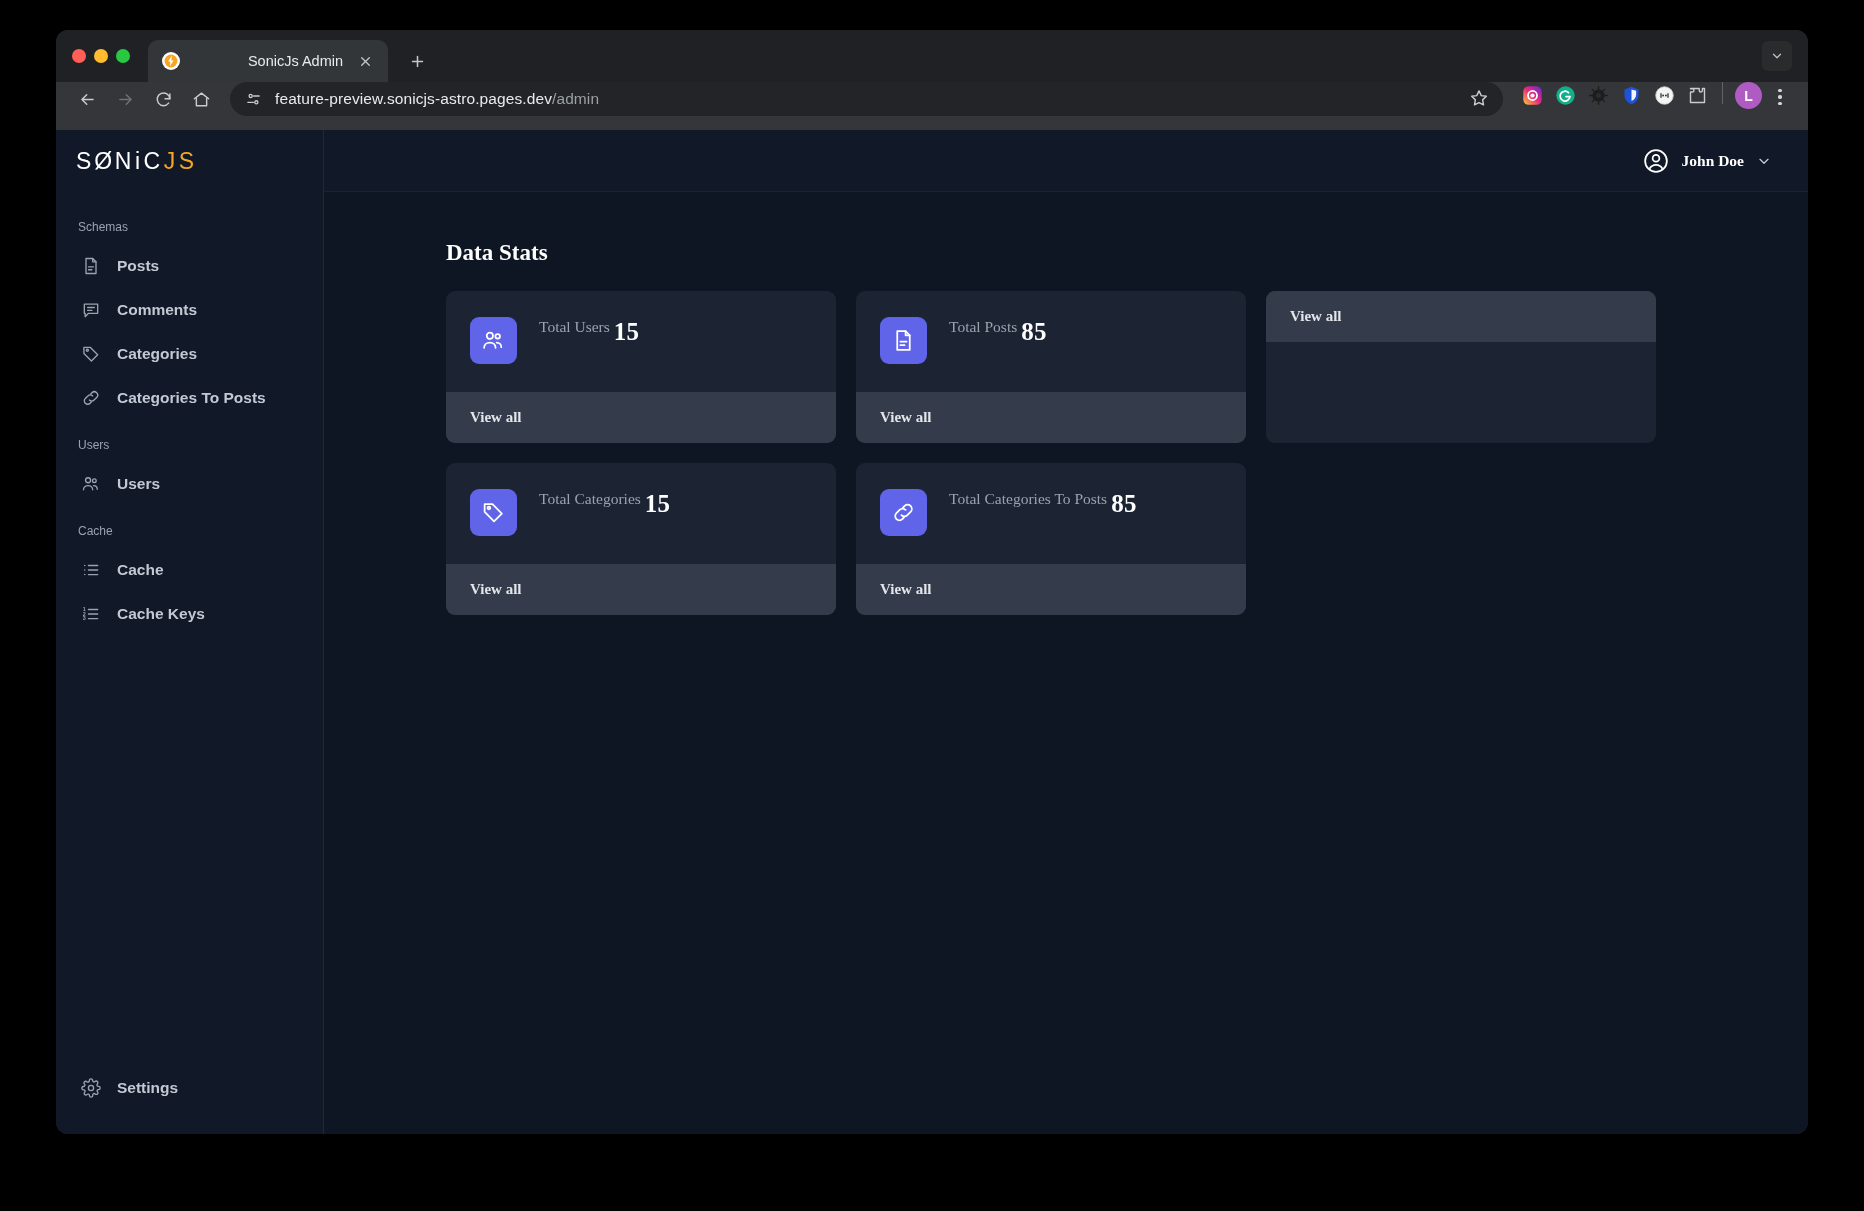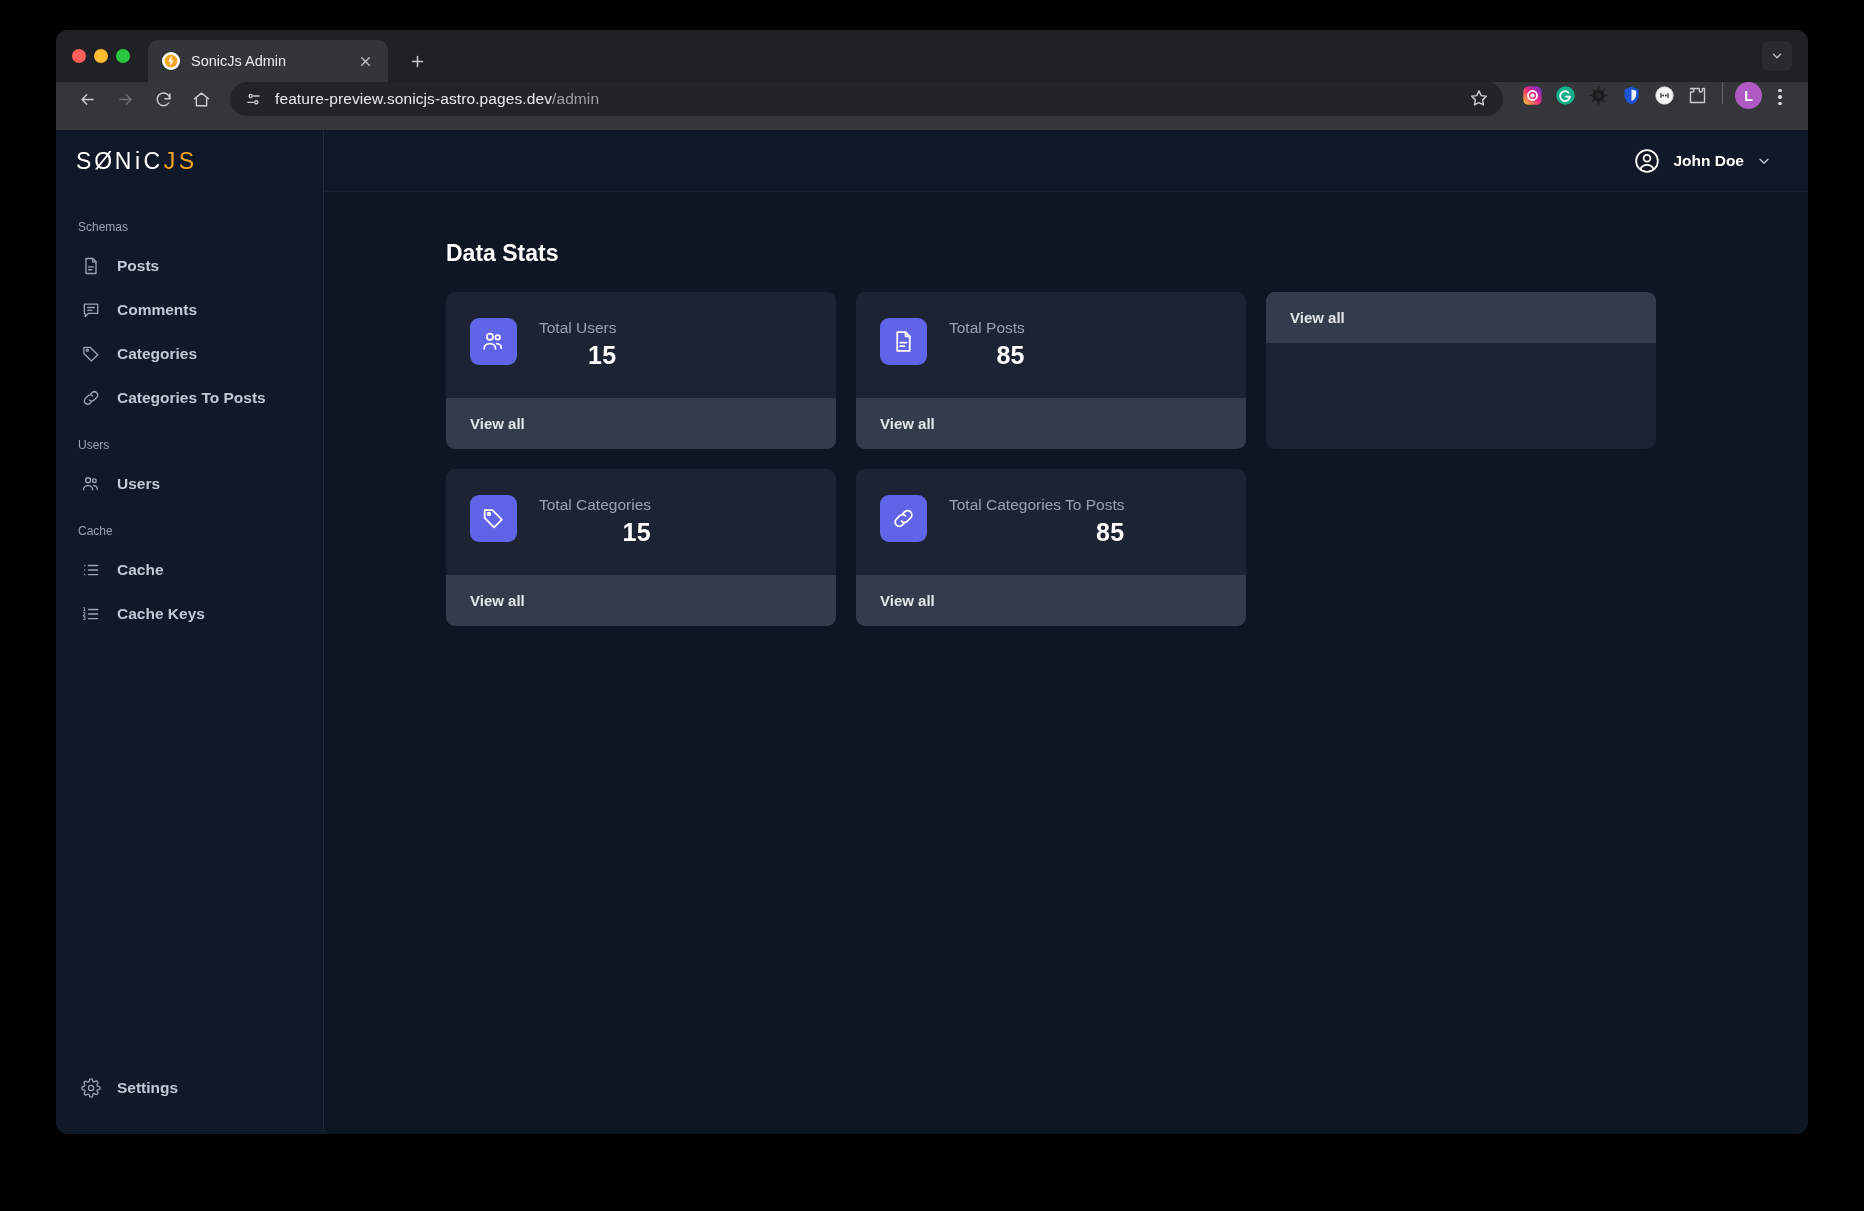--- a/index.html
+++ b/index.html
@@ -58,20 +58,21 @@
     border-radius: 50%;
     background: #fff;
     display: flex; align-items: center; justify-content: center;
     flex: 0 0 18px;
   }
   .tab-title {
     font-size: 14.5px;
     color: #e8eaed;
     white-space: nowrap;
     flex: 1;
+    text-align: right;
   }
   .tab-close {
     width: 22px; height: 22px;
     display: flex; align-items: center; justify-content: center;
     border-radius: 50%;
     color: #c4c7c5;
   }
   .new-tab {
     width: 34px; height: 34px;
     margin-left: 12px; margin-bottom: 4px;
@@ -217,20 +218,21 @@
   .sidebar-footer {
     padding: 0 0 24px 0;
   }
 
   
   .main {
     flex: 1;
     display: flex; flex-direction: column;
     background: #0f1623;
     min-width: 0;
+    font-family: Liberation Serif, serif;
   }
   .topbar {
     height: 62px;
     flex: 0 0 62px;
     display: flex; align-items: center; justify-content: flex-end;
     padding-right: 36px;
     gap: 12px;
     background: #111827;
     border-bottom: 1px solid #1a2335;
   }
@@ -260,21 +262,21 @@
     display: flex; align-items: flex-start; gap: 22px;
   }
   .card-icon {
     width: 47px; height: 47px;
     border-radius: 9px;
     background: #6064e8;
     display: flex; align-items: center; justify-content: center;
     color: #ffffff;
     flex: 0 0 47px;
   }
-  .card-text { display: flex; flex-direction: column; gap: 4px; padding-top: 1px; align-items: flex-end; }
+  .card-text { display: flex; gap: 4px; padding-top: 1px; }
   .card-label { font-size: 15.5px; color: #9aa2ad; }
   .card-value { font-size: 25px; font-weight: bold; color: #ffffff; letter-spacing: 0.3px; }
   .card-footer {
     background: #343c4c;
     padding: 17px 24px;
     font-size: 15px;
     font-weight: bold;
     color: #e3e6ea;
   }
 </style>

